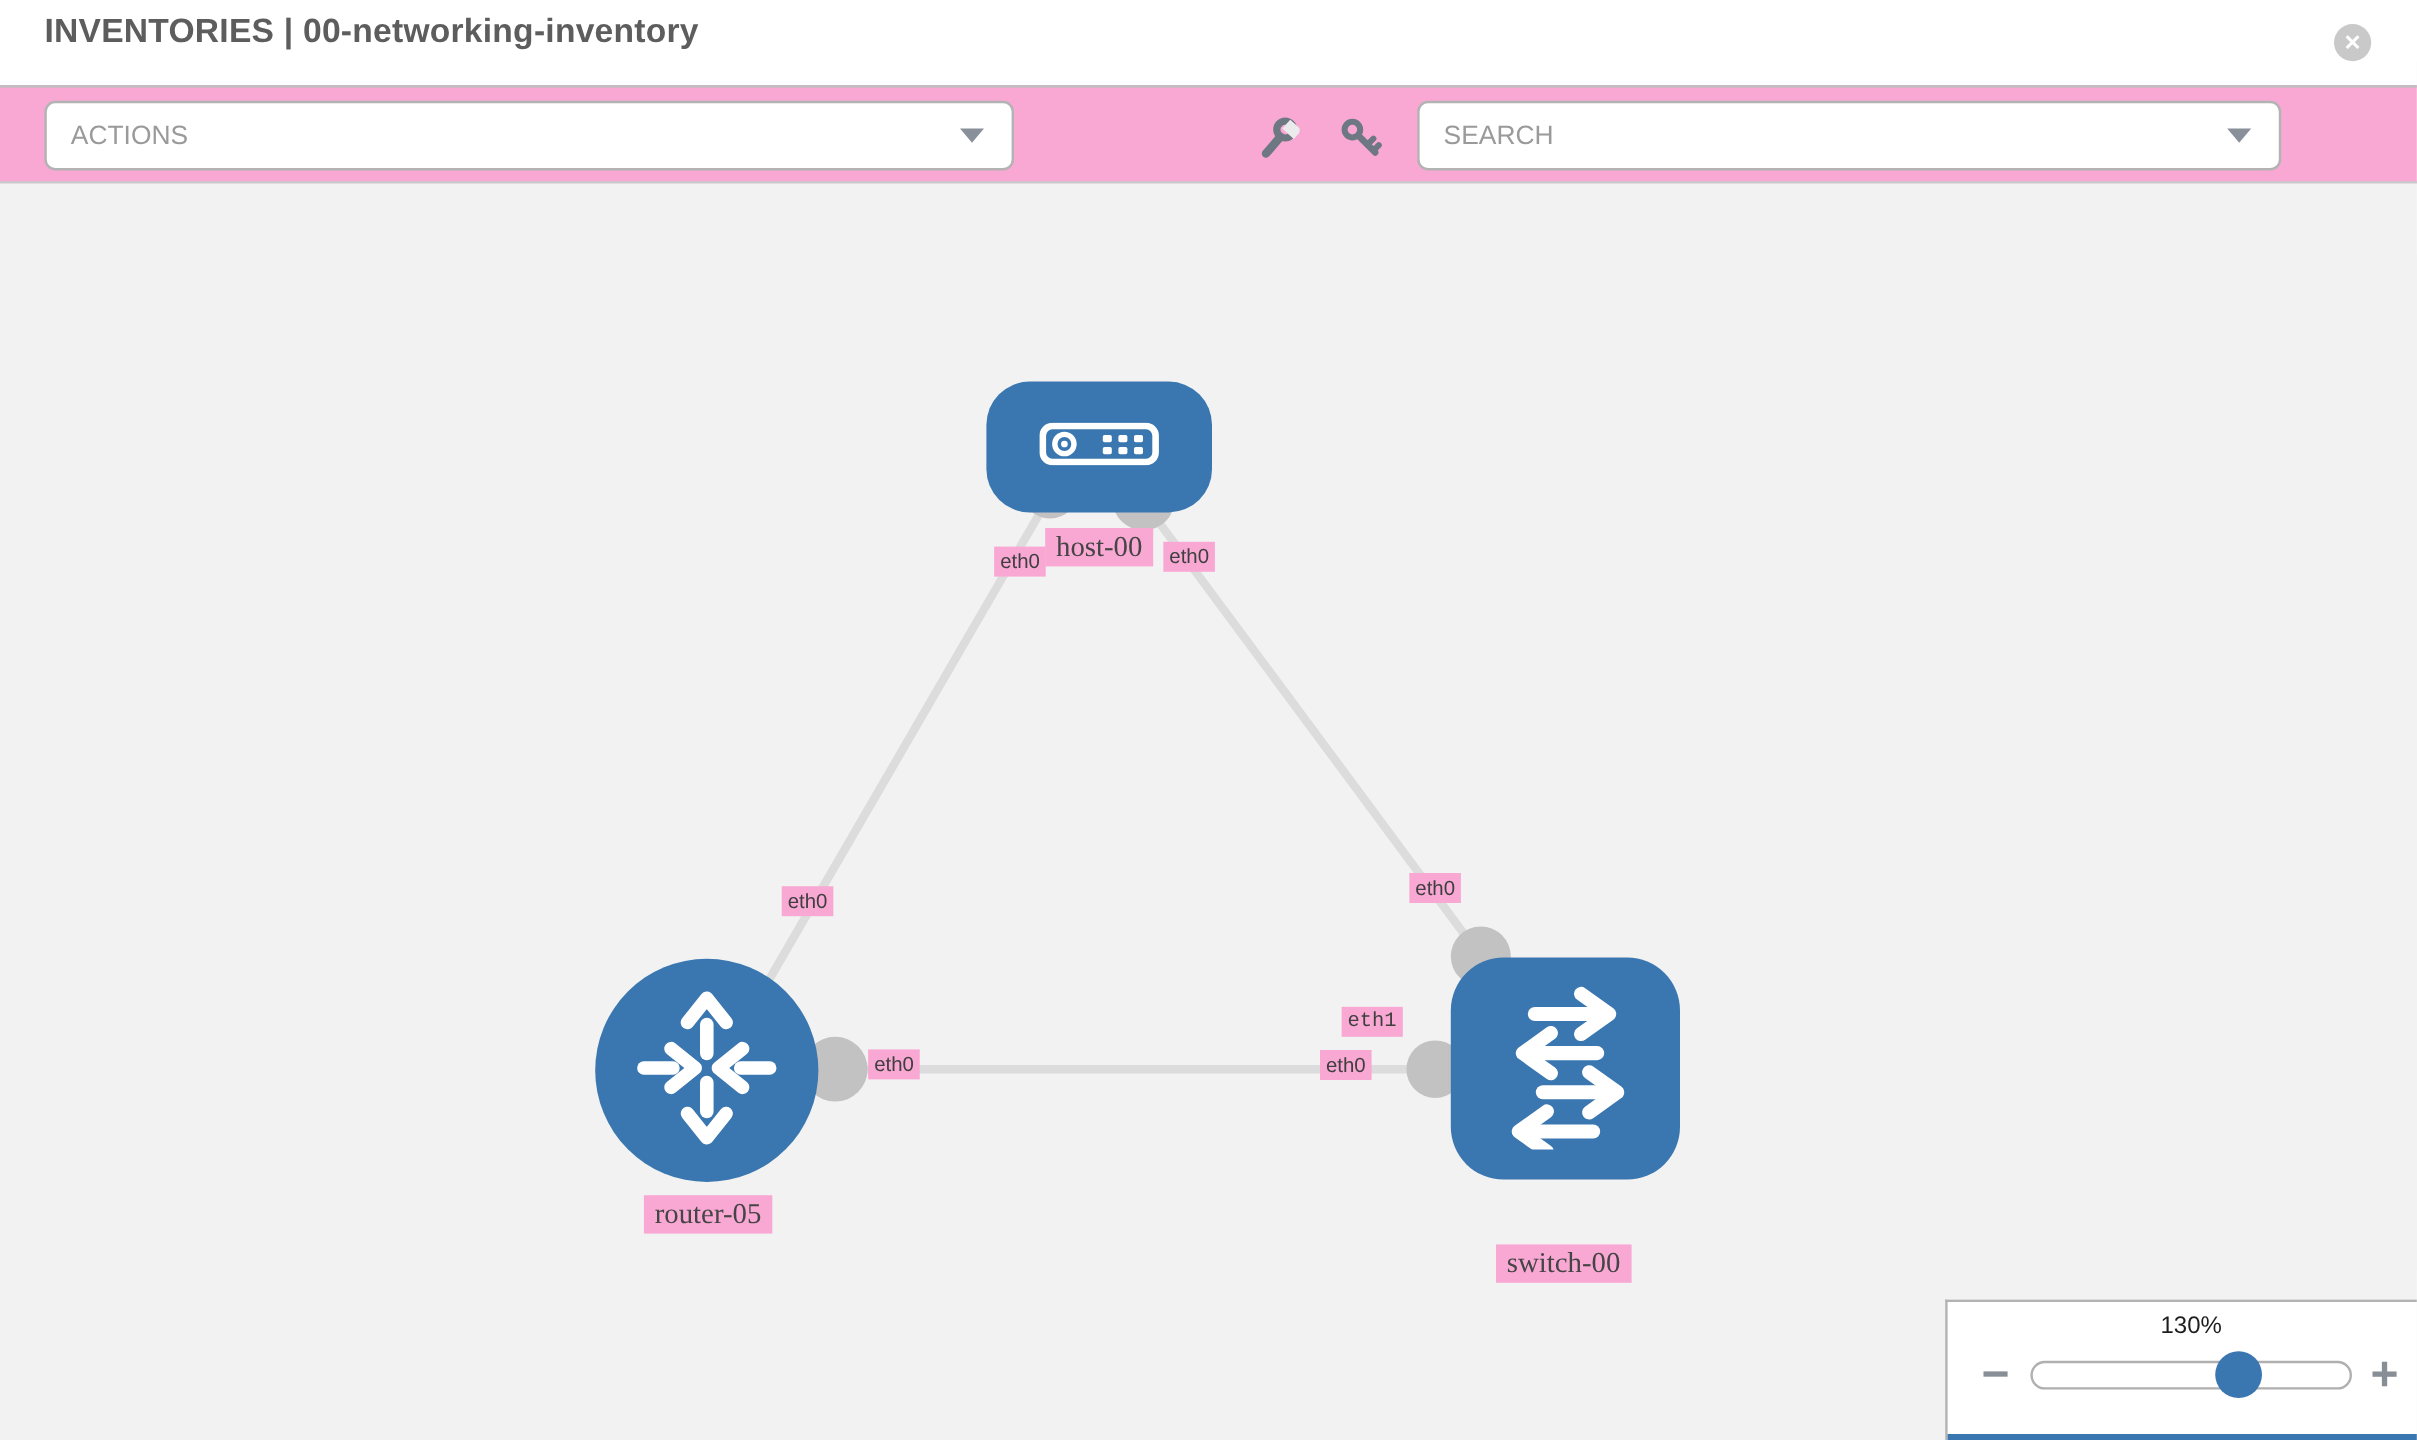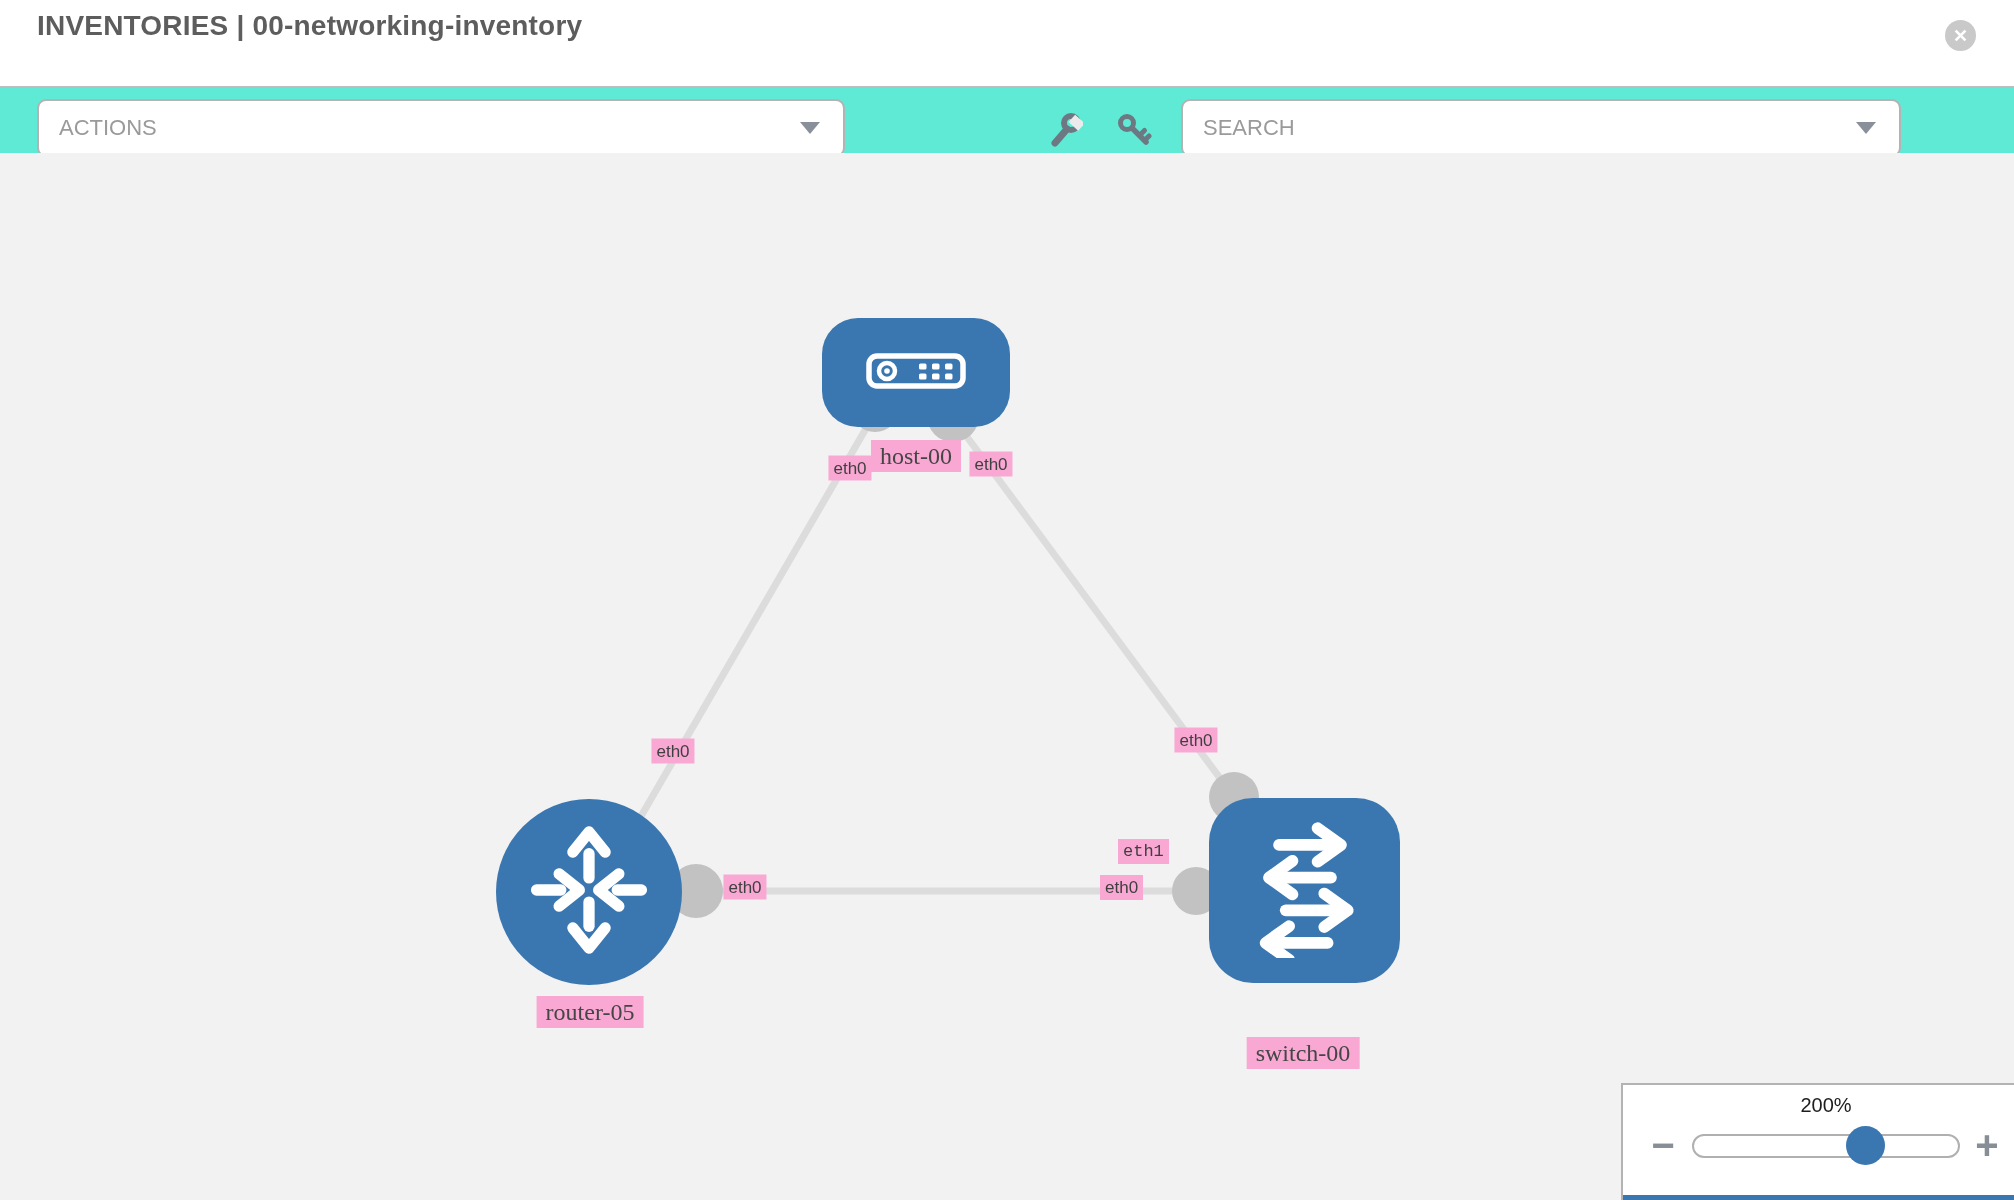--- a/index.html
+++ b/index.html
@@ -16,22 +16,22 @@
     font-size:28px; font-weight:bold; color:#5d5d5d; letter-spacing:0.2px; white-space:nowrap;
   }
   .close-btn {
     position:absolute; left:1945px; top:20px; width:31px; height:31px; border-radius:50%;
     background:#c9c9c9; color:#ffffff; font-size:18px; font-weight:bold;
     display:flex; align-items:center; justify-content:center; cursor:pointer; line-height:1;
   }
 
   
   .toolbar {
-    position:absolute; left:0; top:86px; width:2014px; height:82px;
-    background:#5eead4; border-top:2px solid #bdbdbd; border-bottom:2px solid #c9c9c9;
+    position:absolute; left:0; top:71px; width:2014px; height:82px;
+    background:#f9a8d4; border-top:2px solid #bdbdbd; border-bottom:2px solid #c9c9c9;
   }
   .select-box {
     position:absolute; top:11px; height:58px; background:#ffffff;
     border:2px solid #b3b3b3; border-radius:9px;
     display:flex; align-items:center; padding:0 20px;
     font-size:22px; color:#9a9a9a; cursor:pointer;
   }
   .select-actions { left:37px;  width:808px; }
   .select-search  { left:1181px; width:720px; }
   .caret {
@@ -205,19 +205,19 @@
   <div class="chip centered" style="left:991px; top:311px;">eth0</div>
   <div class="chip centered" style="left:673px; top:598px;">eth0</div>
   <div class="chip centered" style="left:1196px; top:587px;">eth0</div>
   <div class="chip centered" style="left:745px; top:734px;">eth0</div>
 
   <div class="chip" style="left:1100px; top:722px;">eth0</div>
   <div class="chip" style="left:1118px; top:686px;font-family:Liberation Mono, monospace;">eth1</div>
 </div>
 
 <div class="zoom-panel">
-  <div class="zoom-level">200%</div>
+  <div class="zoom-level">130%</div>
   <div class="zoom-minus">−</div>
   <div class="slider-track"></div>
   <div class="slider-thumb"></div>
   <div class="zoom-plus">+</div>
   <div class="panel-accent"></div>
 </div>
 
 </body></html>

